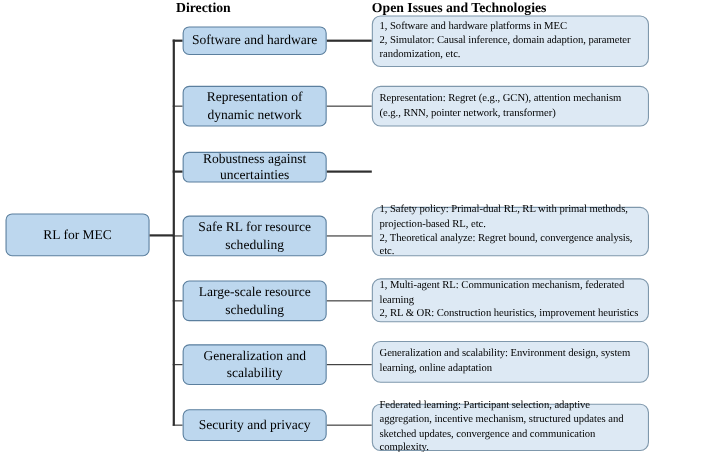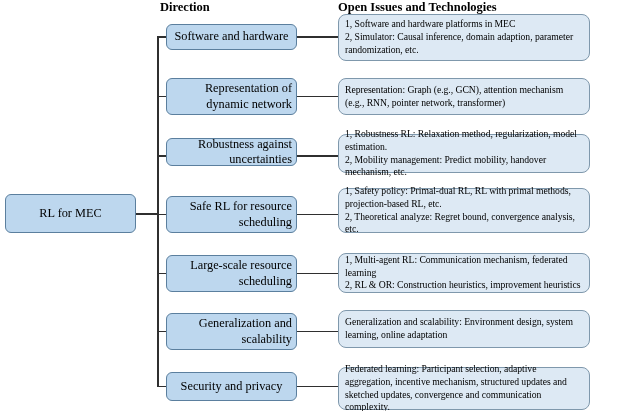--- a/index.html
+++ b/index.html
@@ -23,21 +23,21 @@
     position:absolute;top:0;
     font-weight:bold;font-size:12.5px;
     text-align:left;white-space:nowrap;
   }
   .node{
     position:absolute;
     background:var(--node-fill);
     border:1.2px solid var(--node-border);
     border-radius:6px;
     display:flex;align-items:center;justify-content:center;
-    text-align:right;
+    text-align:center;
     font-size:12.3px;line-height:1.25;
     box-sizing:border-box;
     padding:1px 4px;
   }
   .root{
     left:5px;top:194px;width:131px;height:39px;
     font-size:12.3px;
   }
   .dbox{left:166px;width:131px;}
   .ibox{
@@ -98,23 +98,21 @@
   <div class="node dbox" style="top:24px;height:26px;">Software and hardware</div>
   <div class="node dbox" style="top:78px;height:37px;">Representation of dynamic network</div>
   <div class="node dbox" style="top:138px;height:28px;">Robustness against uncertainties</div>
   <div class="node dbox" style="top:255px;height:37px;">Large-scale resource scheduling</div>
   <div class="node dbox" style="top:196px;height:37px;">Safe RL for resource scheduling</div>
   <div class="node dbox" style="top:372px;height:29px;">Security and privacy</div>
   <div class="node dbox" style="top:313px;height:37px;">Generalization and scalability</div>
 
   <div class="ibox" style="top:14px;height:47px;">1, Software and hardware platforms in MEC
 2, Simulator: Causal inference, domain adaption, parameter randomization, etc.</div>
-  <div class="ibox" style="top:78px;height:37px;">Representation: Graph (e.g., GCN), attention mechanism (e.g., RNN, pointer network, transformer)</div>
-  <div class="ibox" style="top:134px;height:39px;">1, Robustness RL: Relaxation method, regularization, model estimation.
-2, Mobility management: Predict mobility, handover mechanism, etc.</div>
+  <div class="ibox" style="top:78px;height:37px;">Representation: Regret (e.g., GCN), attention mechanism (e.g., RNN, pointer network, transformer)</div>
   <div class="ibox" style="top:188px;height:45px;">1, Safety policy: Primal-dual RL, RL with primal methods, projection-based RL, etc.
 2, Theoretical analyze: Regret bound, convergence analysis, etc.</div>
   <div class="ibox" style="top:253px;height:40px;">1, Multi-agent RL: Communication mechanism, federated learning
 2, RL &amp; OR: Construction heuristics, improvement heuristics</div>
   <div class="ibox" style="top:310px;height:38px;">Generalization and scalability: Environment design, system learning, online adaptation</div>
   <div class="ibox" style="top:367px;height:43px;">Federated learning: Participant selection, adaptive aggregation, incentive mechanism, structured updates and sketched updates, convergence and communication complexity.</div>
 
 </div>
 
 </body></html>

